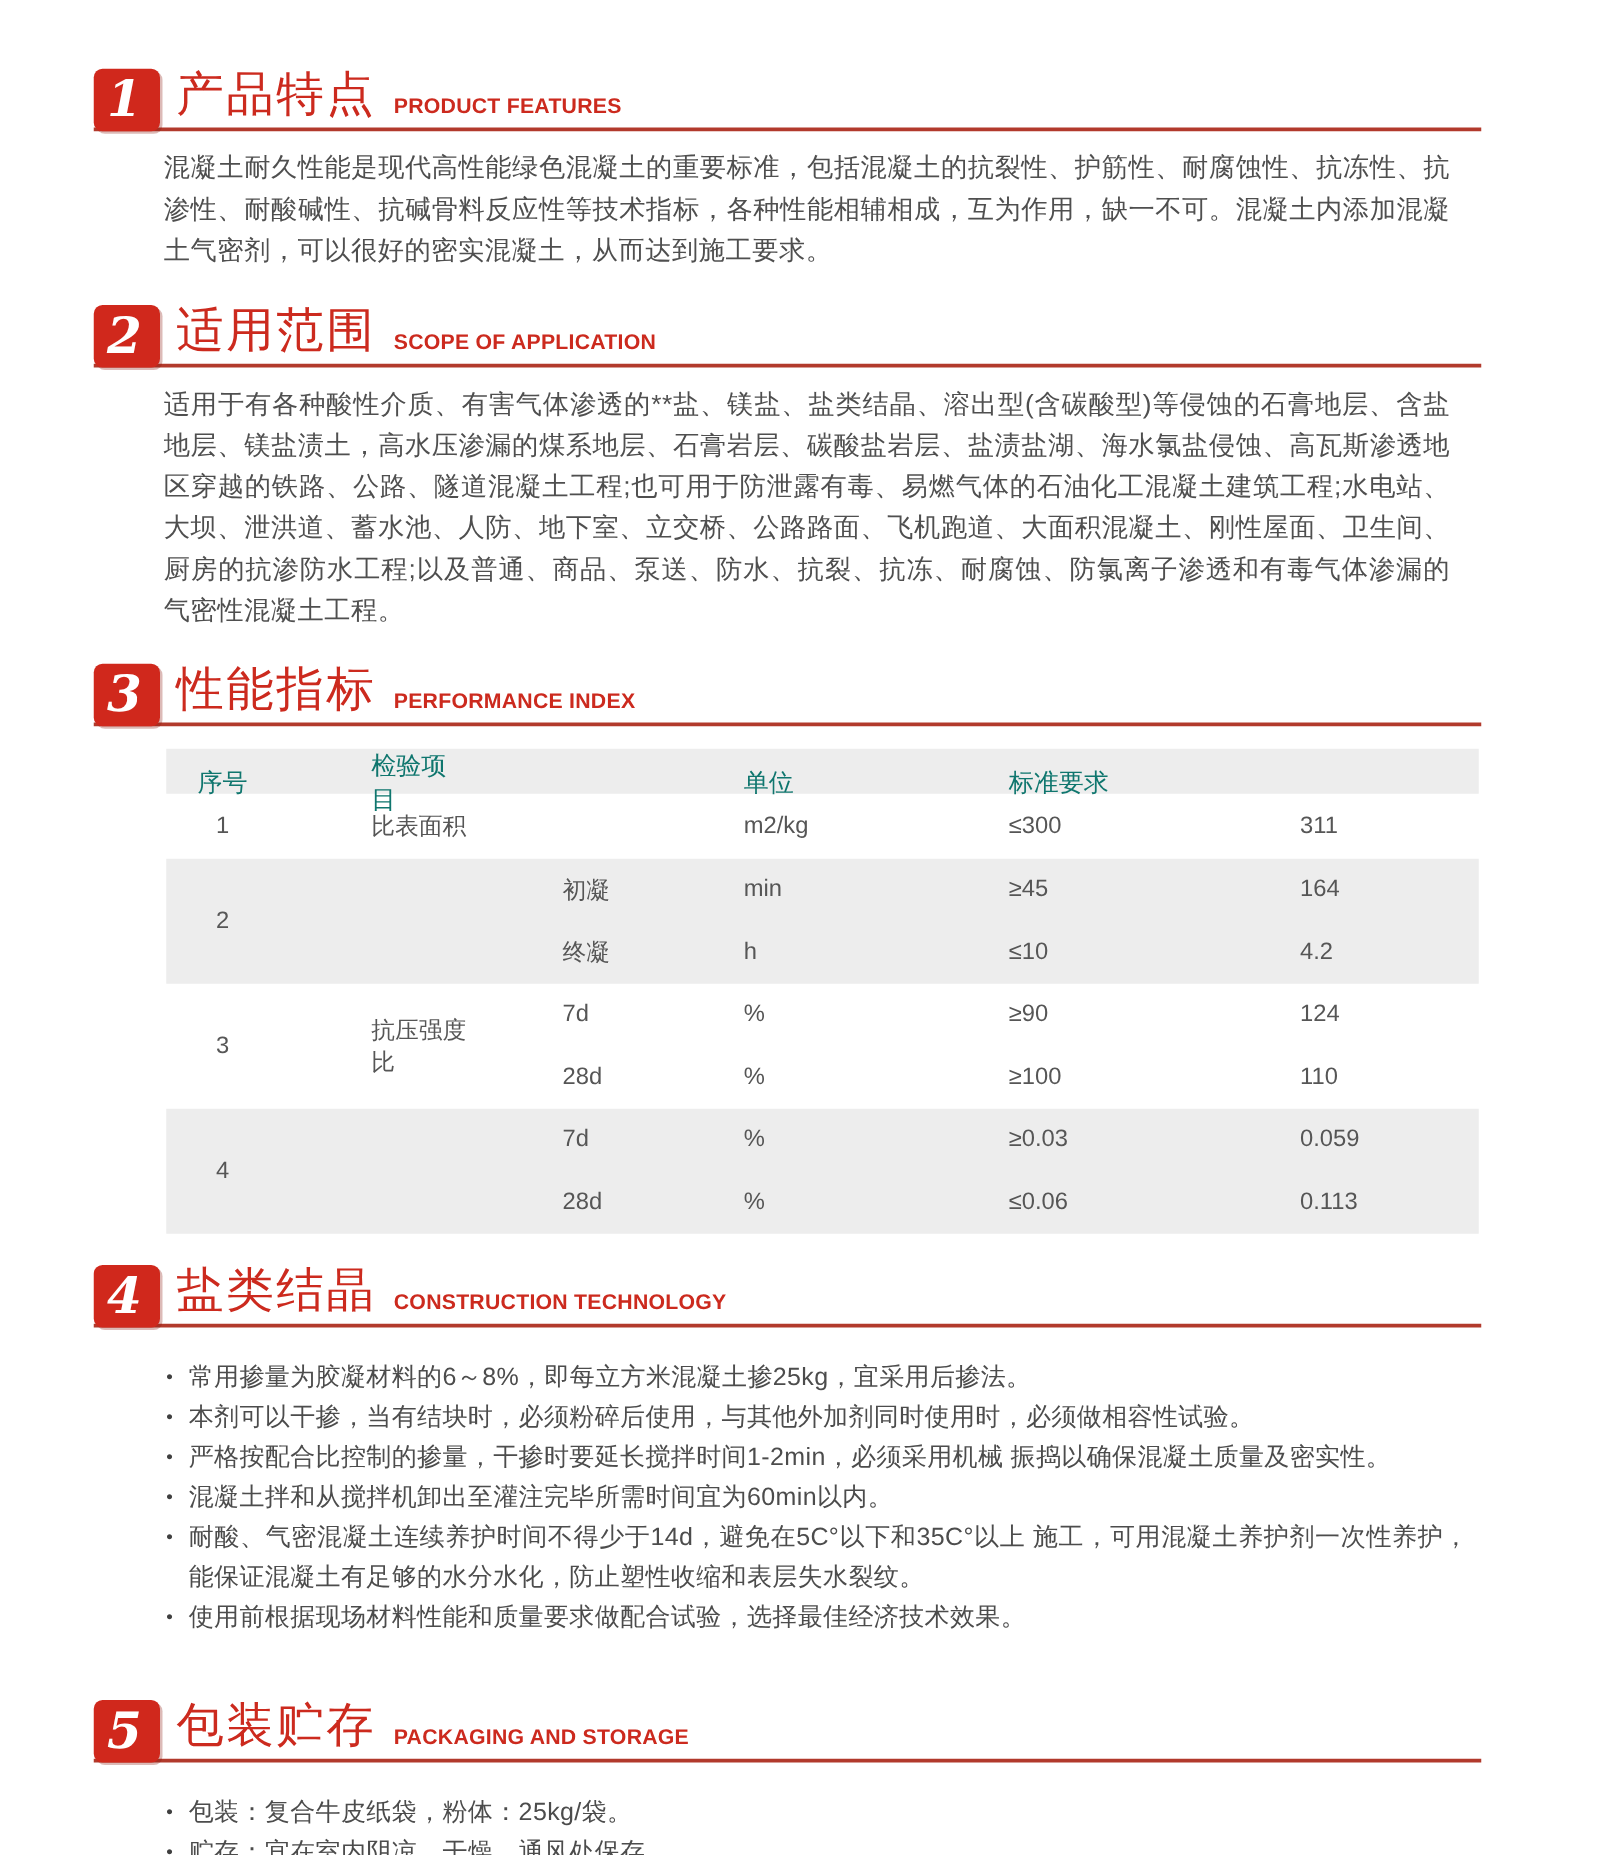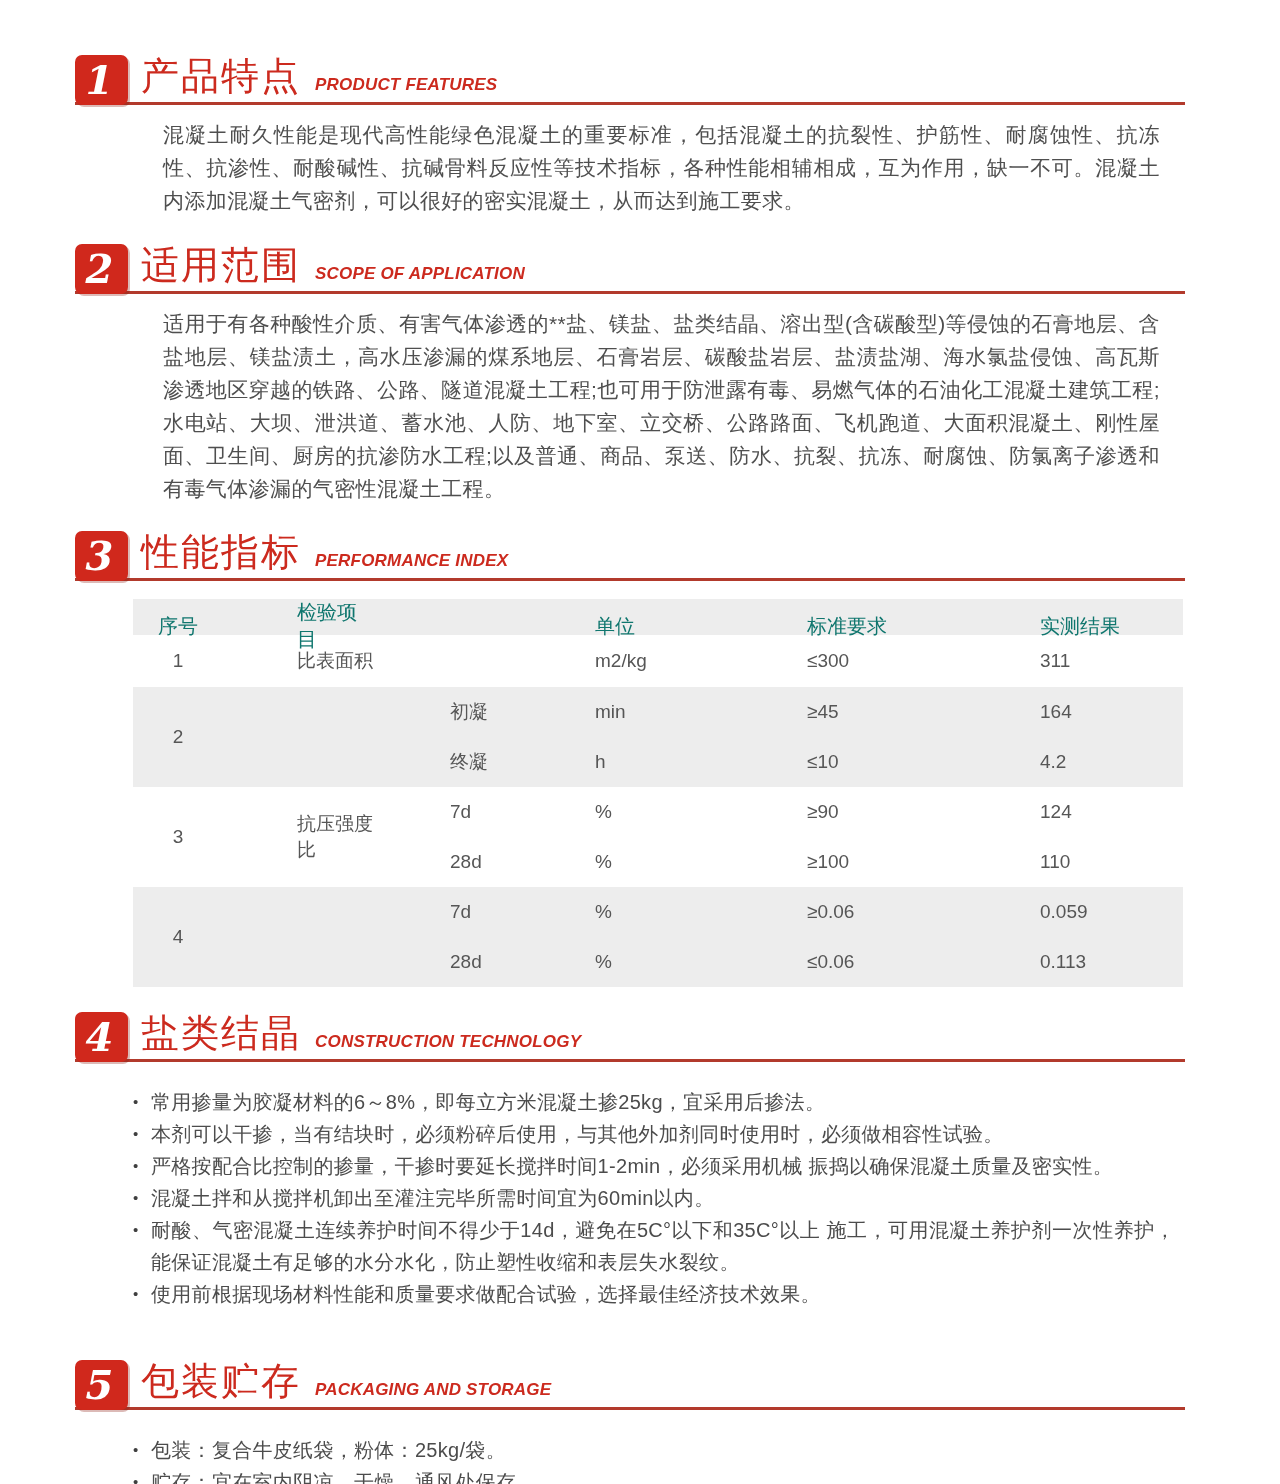--- a/index.html
+++ b/index.html
@@ -48,33 +48,31 @@
     line-height: 1;
   }
   .title-en {
     margin-left: 14px;
     padding-bottom: 9px;
     font-size: 17px;
     font-weight: bold;
     letter-spacing: 0.2px;
     color: #cc2a1e;
     line-height: 1;
-    font-style: italic;
   }
 
   
   .sec-body { margin-left: 56px; margin-right: 25px; }
   .para {
     margin-top: 13px;
     font-size: 21px;
     line-height: 33px;
     letter-spacing: 0.4px;
     text-align: justify;
     color: #4f4f4f;
-    margin-left: 32px;
   }
 
   
   .ptable { margin: 18px 0 0 58px; width: 1050px; font-size: 19px; color: #565656; }
   .trow {
     display: grid;
     grid-template-columns: 90px 153px 145px 212px 233px 1fr;
   }
   .thead { height: 36px; background: #ededed; font-size: 20px; color: #0f766e; }
   .single { height: 52px; }
@@ -152,21 +150,20 @@
     </div>
 
     <div class="ptable">
 
       <div class="trow thead">
         <div class="tc cno">序号</div>
         <div class="tc">检验项目</div>
         <div class="tc"></div>
         <div class="tc">单位</div>
         <div class="tc">标准要求</div>
-        <div class="tc">实测结果</div>
       </div>
 
       <div class="trow single">
         <div class="tc cno">1</div>
         <div class="tc">比表面积</div>
         <div class="tc"></div>
         <div class="tc">m2/kg</div>
         <div class="tc">≤300</div>
         <div class="tc">311</div>
       </div>
@@ -193,21 +190,21 @@
         <div class="tc g3 r2">28d</div>
         <div class="tc g4 r2">%</div>
         <div class="tc g5 r2">≥100</div>
         <div class="tc g6 r2">110</div>
       </div>
 
       <div class="trow dbl shade">
         <div class="tc cno span2">4</div>
         <div class="tc g3 r1">7d</div>
         <div class="tc g4 r1">%</div>
-        <div class="tc g5 r1">≥0.06</div>
+        <div class="tc g5 r1">≥0.03</div>
         <div class="tc g6 r1">0.059</div>
         <div class="tc g3 r2">28d</div>
         <div class="tc g4 r2">%</div>
         <div class="tc g5 r2">≤0.06</div>
         <div class="tc g6 r2">0.113</div>
       </div>
     </div>
   </div>
 
   <div class="sec gap-c">

